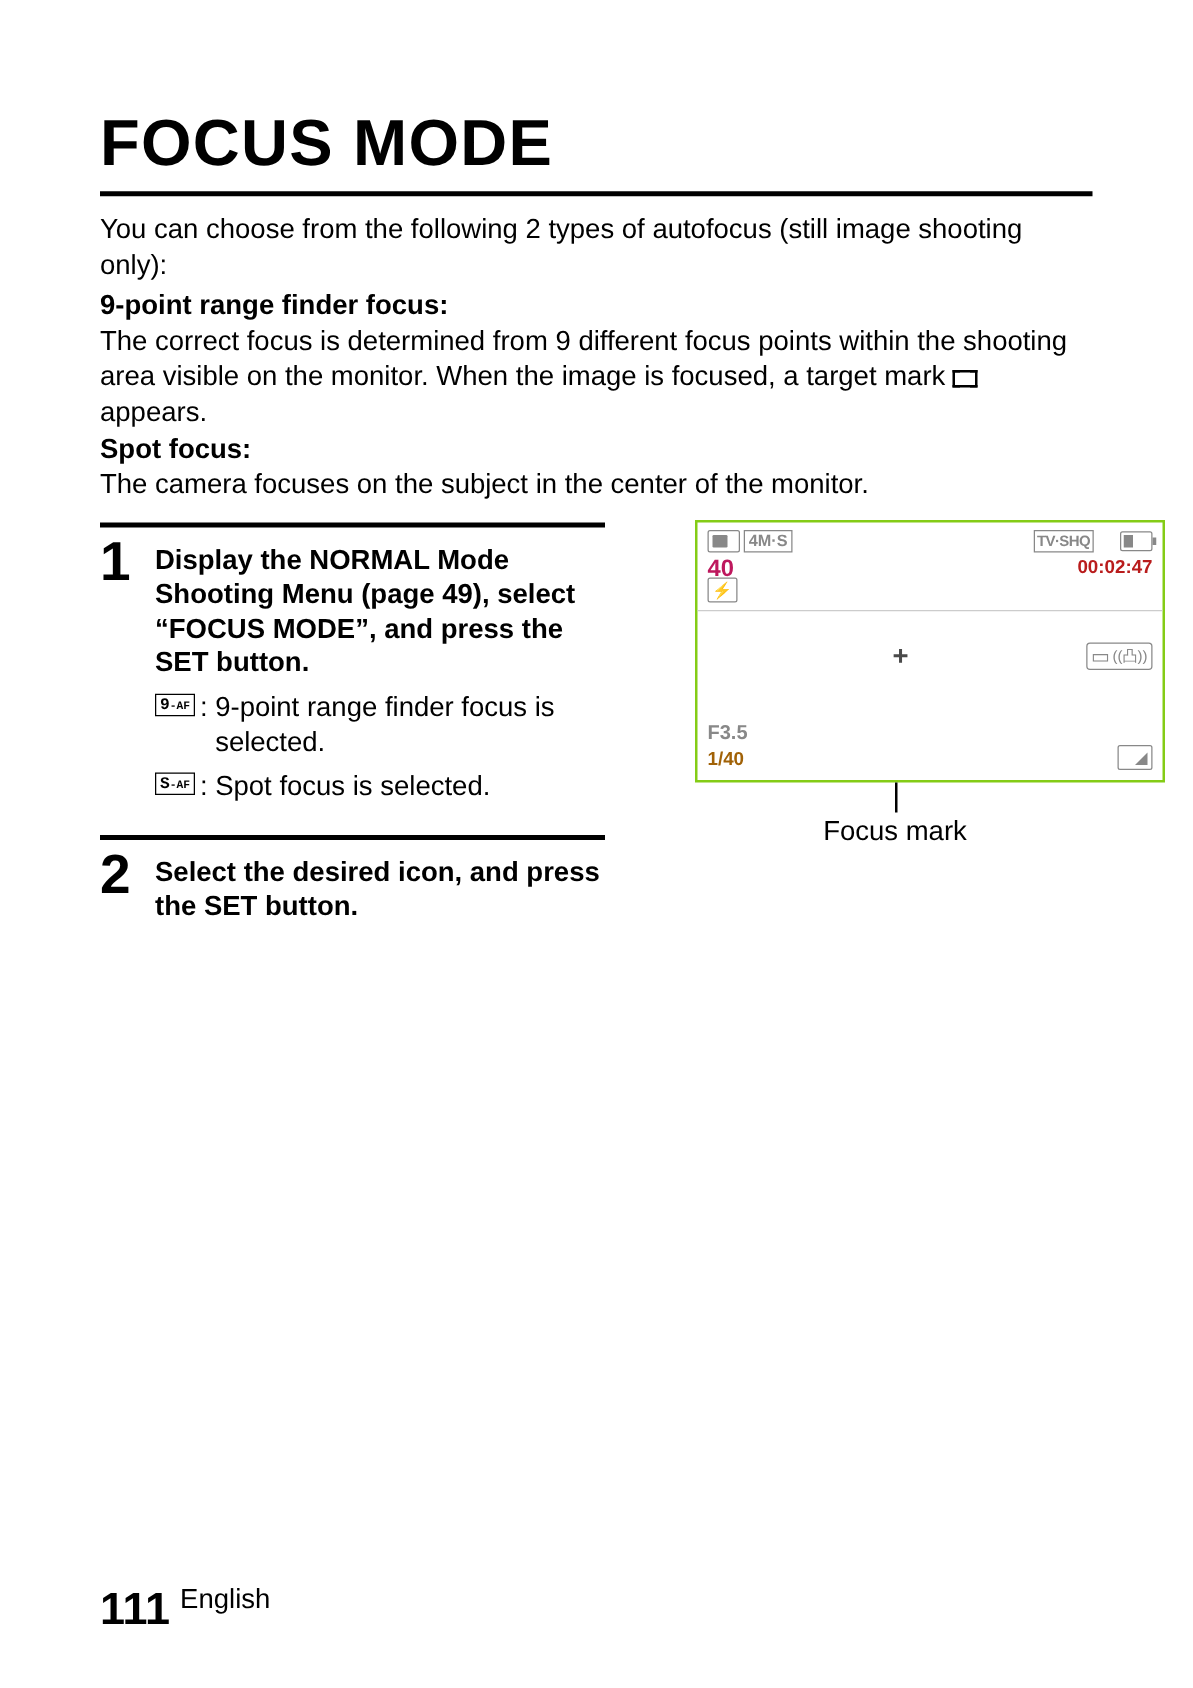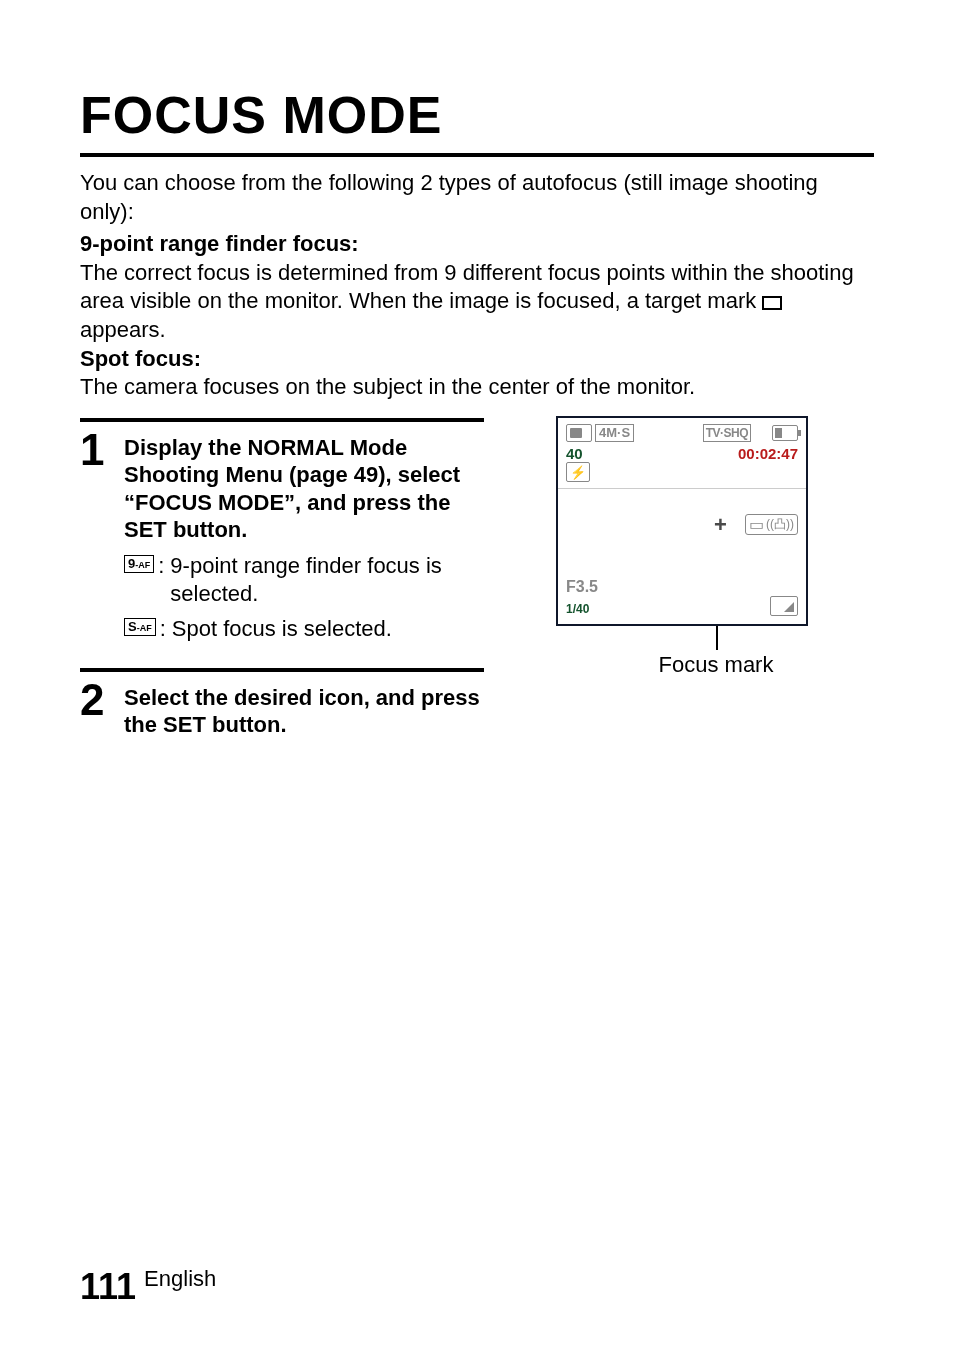--- a/index.html
+++ b/index.html
@@ -108,20 +108,21 @@
     .boxed-icon {
       display: inline-block;
       border: 1.5px solid black;
       font-size: 13px;
       font-weight: bold;
       padding: 1px 3px;
       margin-right: 4px;
       flex-shrink: 0;
       line-height: 1.1;
       margin-top: 3px;
+      font-family: Liberation Mono, monospace;
     }
     .icon-sub {
       font-size: 9px;
       vertical-align: baseline;
     }
     .colon {
       margin-right: 6px;
       font-size: 22px;
       line-height: 1.3;
     }
@@ -151,23 +152,23 @@
       left: 0;
       top: 0;
     }
     .screen-area {
       position: absolute;
       top: 416px;
       right: 78px;
       width: 320px;
     }
     .screen {
-      width: 252px;
+      width: 376px;
       height: 210px;
-      border: 2px solid #0f172a;
+      border: 2px solid #84cc16;
       position: relative;
       background: white;
     }
     .line-down {
       position: absolute;
       left: 160px;
       top: 210px;
       width: 2px;
       height: 24px;
       background: black;
@@ -207,23 +208,23 @@
       padding: 0 3px;
       font-size: 13px;
       font-weight: bold;
       color: #888;
       line-height: 16px;
     }
     .scr-40 {
       position: absolute;
       top: 27px;
       left: 8px;
-      font-size: 15px;
-      font-weight: bold;
-      color: #14532d;
+      font-size: 19px;
+      font-weight: bold;
+      color: #be185d;
     }
     .scr-flash {
       position: absolute;
       top: 44px;
       left: 8px;
       width: 24px;
       height: 20px;
       border: 1.5px solid #888;
       border-radius: 2px;
       display: flex;
@@ -300,23 +301,23 @@
       bottom: 28px;
       left: 8px;
       font-size: 16px;
       font-weight: bold;
       color: #888;
     }
     .scr-shutter {
       position: absolute;
       bottom: 8px;
       left: 8px;
-      font-size: 12px;
-      font-weight: bold;
-      color: #14532d;
+      font-size: 15px;
+      font-weight: bold;
+      color: #a16207;
     }
     .scr-card {
       position: absolute;
       bottom: 8px;
       right: 8px;
       width: 28px;
       height: 20px;
       border: 1.5px solid #888;
       border-radius: 2px;
       position: absolute;

